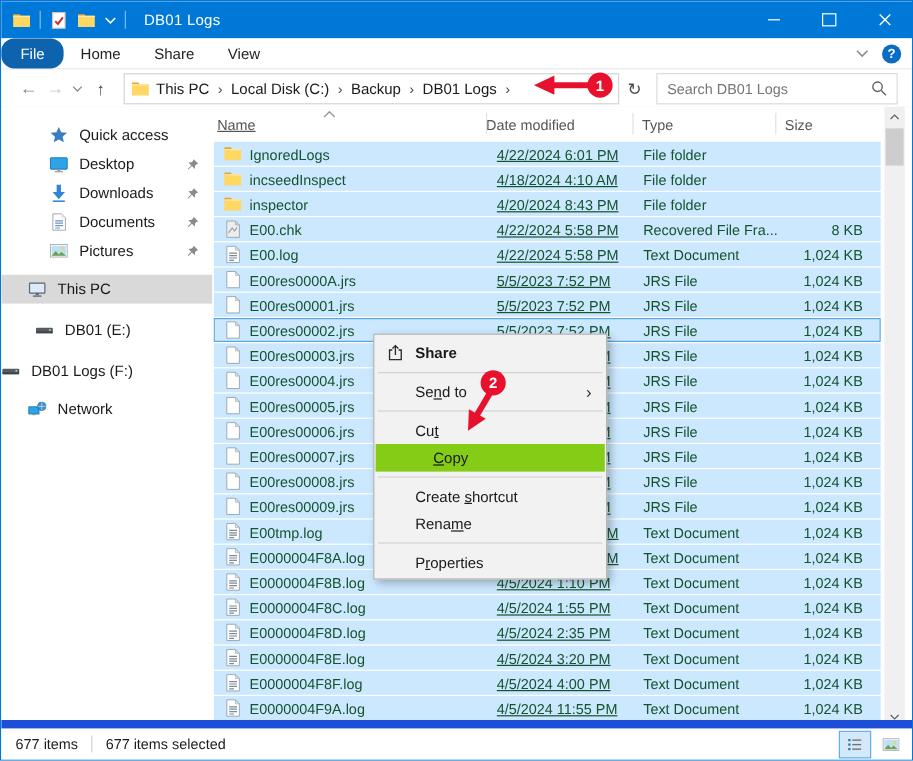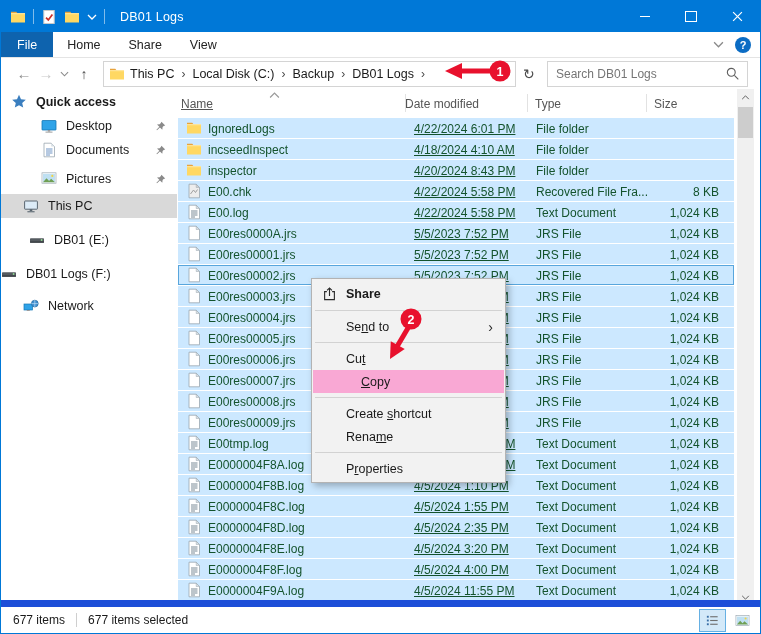--- a/index.html
+++ b/index.html
@@ -16,21 +16,21 @@
   .qat-caret{width:10px;height:6px;}
   .title-text{font-size:12.5px;margin-left:8px;letter-spacing:.2px;}
   .caption-buttons{margin-left:auto;display:flex;height:31px;}
   .cap-btn{width:46px;height:31px;display:flex;align-items:center;justify-content:center;}
   .min-glyph{width:10px;height:1px;background:#fff;}
   .max-glyph{width:10px;height:9px;border:1px solid #fff;}
 
   
   .tabs-row{position:absolute;top:31px;left:0;right:0;height:25px;background:#fff;border-bottom:1px solid #e4e4e4;
             display:flex;align-items:stretch;font-size:12.5px;}
-  .tab{padding:0 14px;display:flex;align-items:center;color:#232323;}
+  .tab{padding:0 14px;display:flex;align-items:center;color:#232323;border-radius:11px;}
   .tab.active{background:#0e63ae;color:#fff;padding:0 16px;}
   .ribbon-right{margin-left:auto;display:flex;align-items:center;gap:11px;padding-right:9px;}
   .help-circle{width:16px;height:16px;border-radius:50%;background:#0b6cc4;color:#fff;font-size:11px;font-weight:bold;
                display:flex;align-items:center;justify-content:center;}
 
   
   .address-row{position:absolute;top:57px;left:0;right:0;height:31px;background:#fff;border-bottom:1px solid #e4e4e4;
                display:flex;align-items:center;font-size:12.5px;}
   .nav-btn{display:flex;align-items:center;justify-content:center;}
   .nav-back{font-size:15px;color:#8a8a8a;margin-left:12px;width:22px;}
@@ -76,21 +76,21 @@
   .sb-btn{position:absolute;left:0;width:17px;height:17px;display:flex;align-items:center;justify-content:center;}
   .sb-up{top:0;} .sb-down{bottom:0;}
   .sb-btn svg{width:9px;height:5px;}
   .sb-thumb{position:absolute;top:18px;left:1px;width:15px;height:31px;background:#cdcdcd;}
 
   
   .context-menu{position:absolute;left:310px;top:277px;width:191px;background:#f2f2f2;border:1px solid #b3b3b3;
                 box-shadow:3px 3px 7px rgba(0,0,0,.28);padding:2px 1px;z-index:30;font-size:12.5px;color:#1a1a1a;}
   .menu-item{position:relative;height:23px;display:flex;align-items:center;padding-left:33px;}
   .menu-item.bold{font-weight:bold;height:25px;}
-  .menu-item.highlighted{background:#f9a8d4;padding-left:48px;}
+  .menu-item.highlighted{background:#84cc16;padding-left:48px;}
   .menu-item .mi-icon{position:absolute;left:9px;top:50%;transform:translateY(-50%);width:15px;height:15px;}
   .menu-item .sub-arrow{position:absolute;right:11px;color:#2b2b2b;font-size:14px;line-height:1;}
   .menu-sep{height:1px;background:#d2d2d2;margin:4px 2px;}
 
   
   .statusbar{position:absolute;left:0;right:0;bottom:0;height:26px;border-top:7px solid #1d4ed8;background:#fff;
              display:flex;align-items:center;font-size:12px;color:#1a1a1a;}
   .status-left{padding-left:12px;}
   .status-div{width:1px;height:14px;background:#cfcfcf;margin:0 11px;}
   .view-buttons{position:absolute;right:4px;top:2px;display:flex;gap:3px;}
@@ -206,21 +206,21 @@
           <svg viewBox="0 0 16 16" fill="none" stroke="#5f5f5f" stroke-width="1.2">
             <circle cx="6.7" cy="6.7" r="4.2"></circle>
             <path d="M10 10l4.2 4.2"></path>
           </svg>
         </span>
     </div>
   </div>
 
   <div class="main">
     <div class="sidebar" id="sidebar">
-        <div class="side-item" style="padding-left: 10px; margin-top: 1px; font-weight: bold;">
+        <div class="side-item" style="padding-left: 40px; margin-top: 12px;">
           <span class="s-icon">
             <svg viewBox="0 0 16 16">
               <path fill="#3a7ebf" d="M8 .8l2 4.4 4.8.5-3.6 3.2 1 4.7L8 11.2l-4.2 2.4 1-4.7L1.2 5.7l4.8-.5z"></path>
             </svg>
           </span>
           <span>Quick access</span>
         </div>
         <div class="side-item" style="padding-left: 40px; margin-top: 0px;">
           <span class="s-icon">
             <svg viewBox="0 0 16 16">
@@ -232,33 +232,47 @@
           <span>Desktop</span>
           <span class="pin">
             <svg viewBox="0 0 16 16">
               <path d="M9.2 2.2l4.6 4.6-1.9.5-1.3 1.3-.4 3.4-2.9-2.9-3.6 3.6-.7-.7 3.6-3.6L3.7 5.5l3.4-.4 1.3-1.3z" fill="#8a8a8a"></path>
             </svg>
           </span>
         </div>
         <div class="side-item" style="padding-left: 40px; margin-top: 0px;">
           <span class="s-icon">
             <svg viewBox="0 0 16 16">
+              <path fill="#2f86d6" d="M6.2 1h3.6v6h3.4L8 13 2.8 7h3.4z"></path>
+              <rect x="3" y="14" width="10" height="1.3" fill="#2f86d6"></rect>
+            </svg>
+          </span>
+          <span>Downloads</span>
+          <span class="pin">
+            <svg viewBox="0 0 16 16">
+              <path d="M9.2 2.2l4.6 4.6-1.9.5-1.3 1.3-.4 3.4-2.9-2.9-3.6 3.6-.7-.7 3.6-3.6L3.7 5.5l3.4-.4 1.3-1.3z" fill="#8a8a8a"></path>
+            </svg>
+          </span>
+        </div>
+        <div class="side-item" style="padding-left: 40px; margin-top: 0px;">
+          <span class="s-icon">
+            <svg viewBox="0 0 16 16">
               <path d="M3 1.2h7.2l3.3 3.3v10.3H3z" fill="#fff" stroke="#9aa7b0" stroke-width="0.8"></path>
               <path d="M10.2 1.2l3.3 3.3h-3.3z" fill="#d8e0e5"></path>
               <path d="M5 7h6.5M5 9h6.5M5 11h6.5M5 13h4" stroke="#6f94c4" stroke-width="1" fill="none"></path>
             </svg>
           </span>
           <span>Documents</span>
           <span class="pin">
             <svg viewBox="0 0 16 16">
               <path d="M9.2 2.2l4.6 4.6-1.9.5-1.3 1.3-.4 3.4-2.9-2.9-3.6 3.6-.7-.7 3.6-3.6L3.7 5.5l3.4-.4 1.3-1.3z" fill="#8a8a8a"></path>
             </svg>
           </span>
         </div>
-        <div class="side-item" style="padding-left: 40px; margin-top: 0px; align-items: flex-end;">
+        <div class="side-item" style="padding-left: 40px; margin-top: 0px;">
           <span class="s-icon">
             <svg viewBox="0 0 16 16">
               <rect x="1" y="2.8" width="14" height="10.4" fill="#fff" stroke="#9aa7b0" stroke-width="0.7"></rect>
               <rect x="2" y="3.8" width="12" height="8.4" fill="#bfe0f2"></rect>
               <path d="M2 12.2l3.5-4 2.6 2.8 2-2.2 3.9 3.4z" fill="#6f9f54"></path>
               <circle cx="11.3" cy="5.9" r="1.1" fill="#f5d342"></circle>
             </svg>
           </span>
           <span>Pictures</span>
           <span class="pin">

